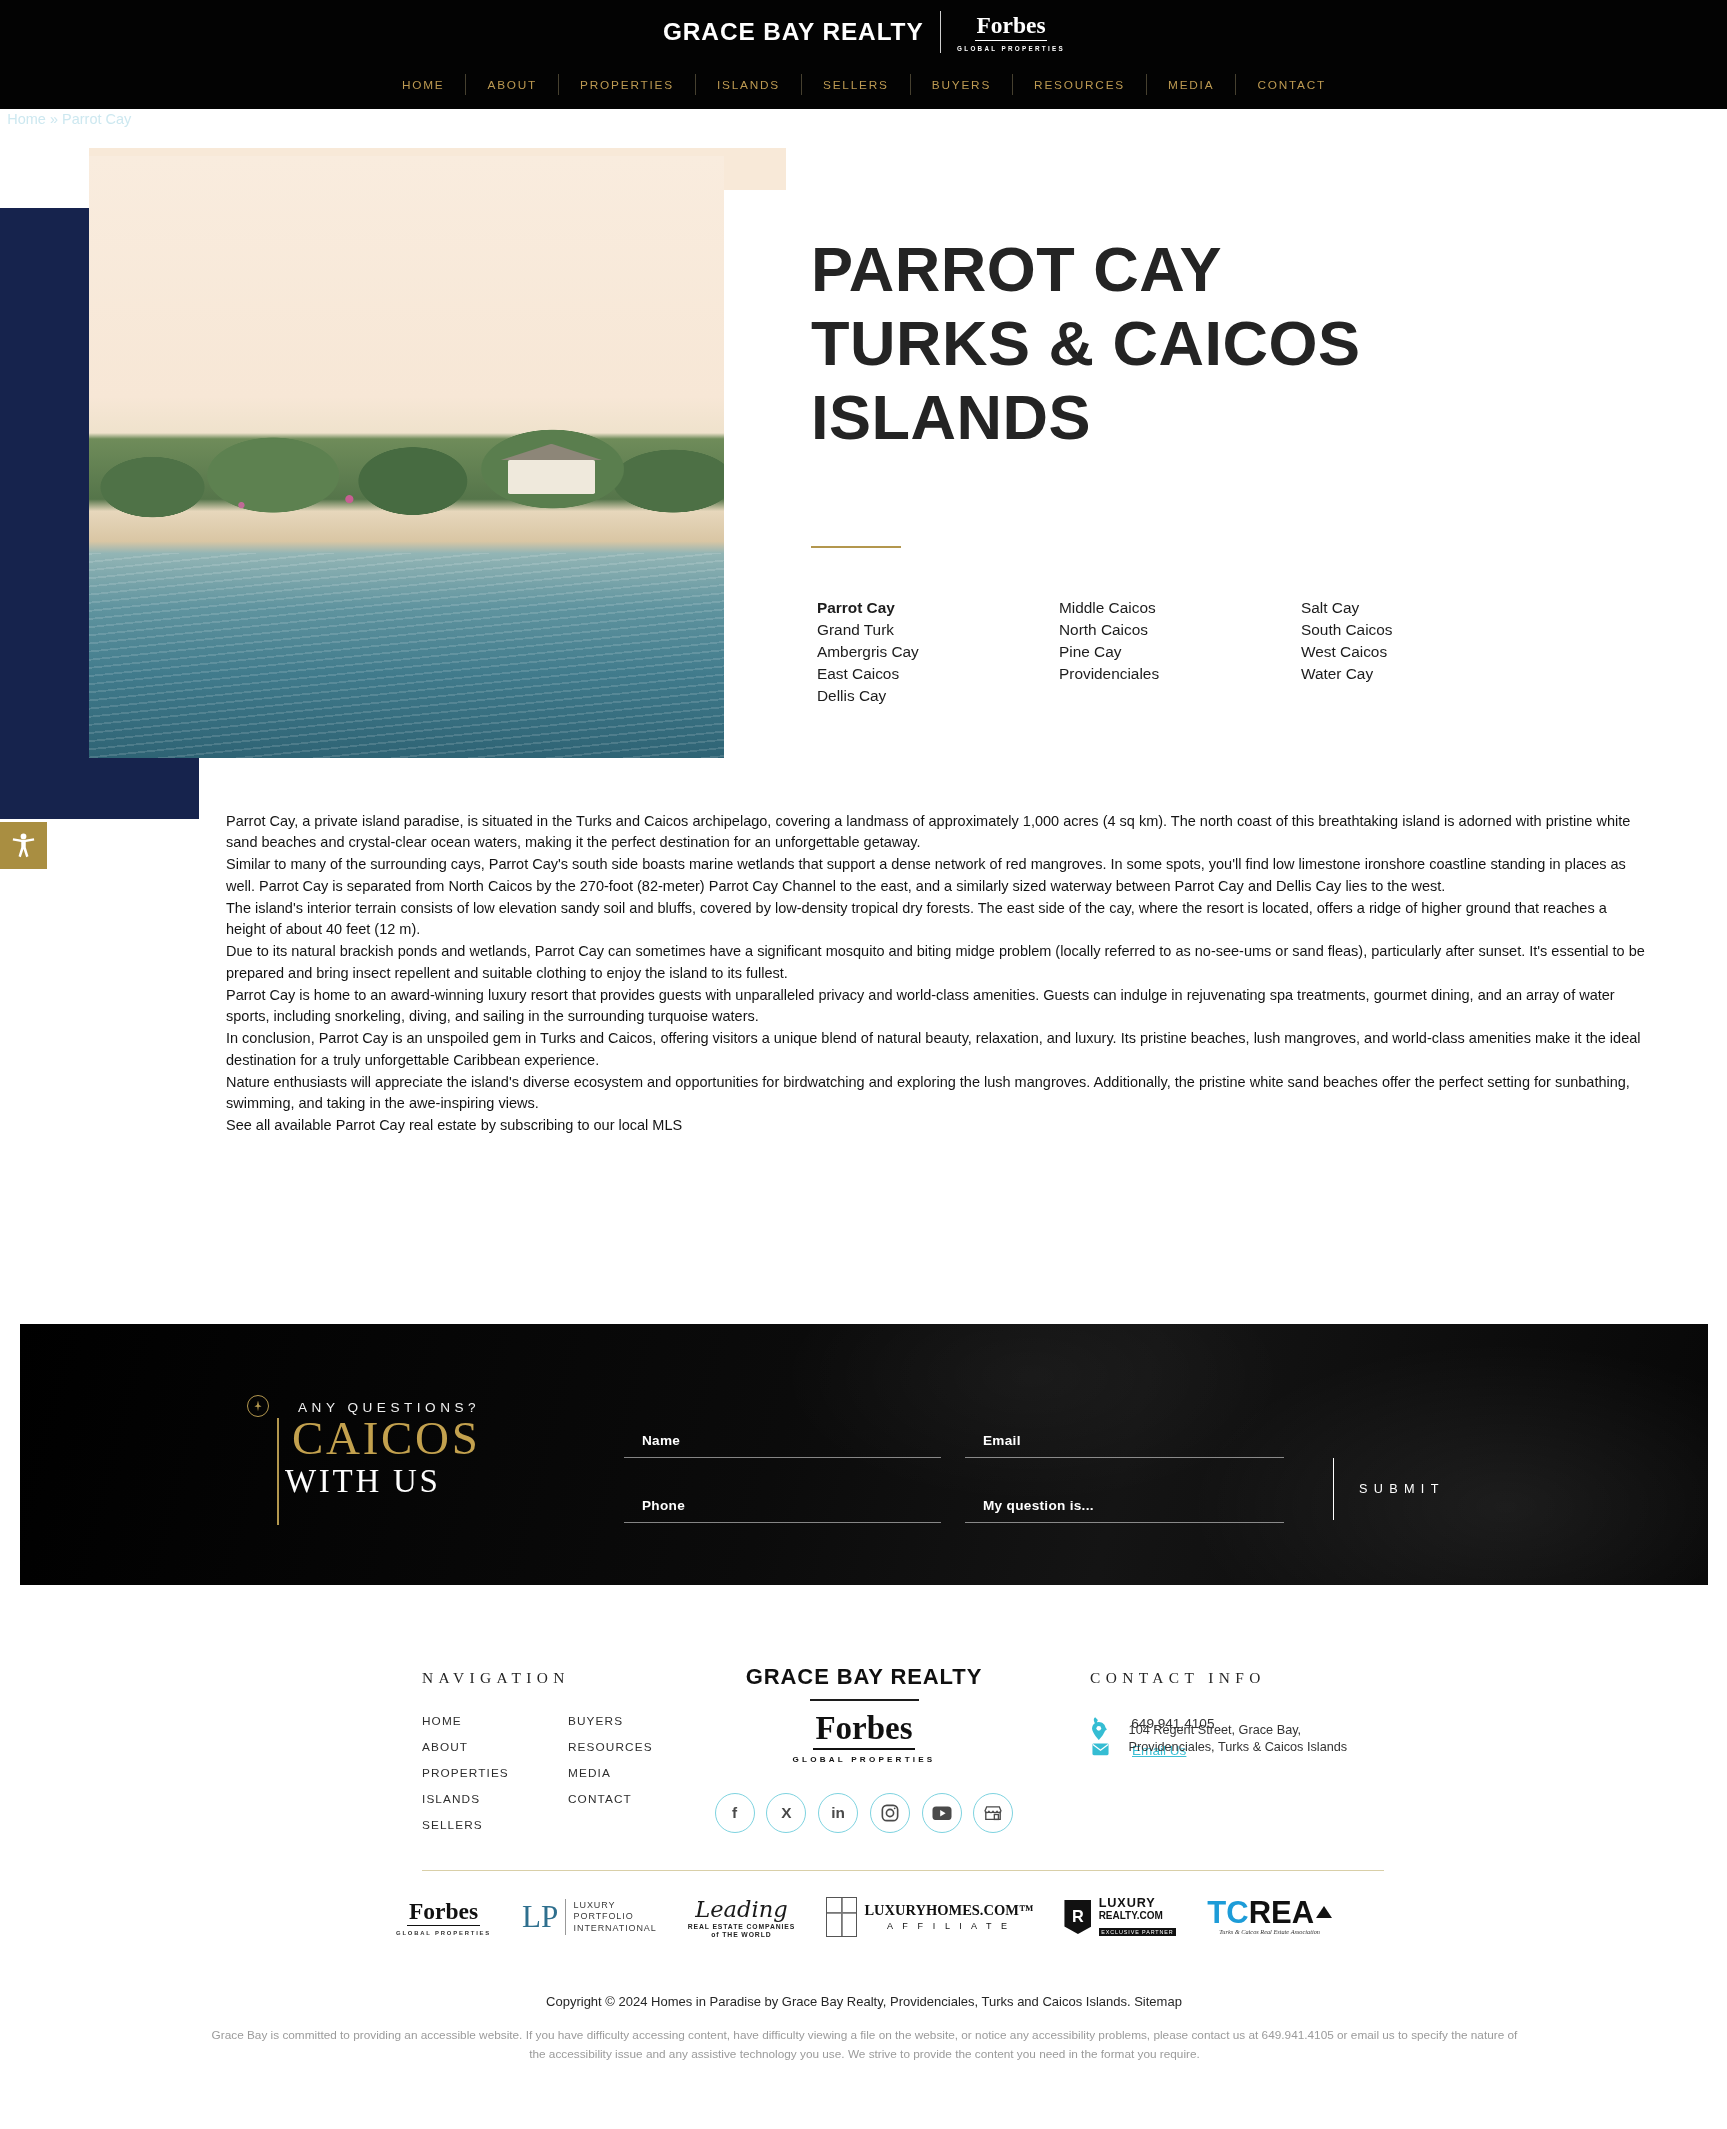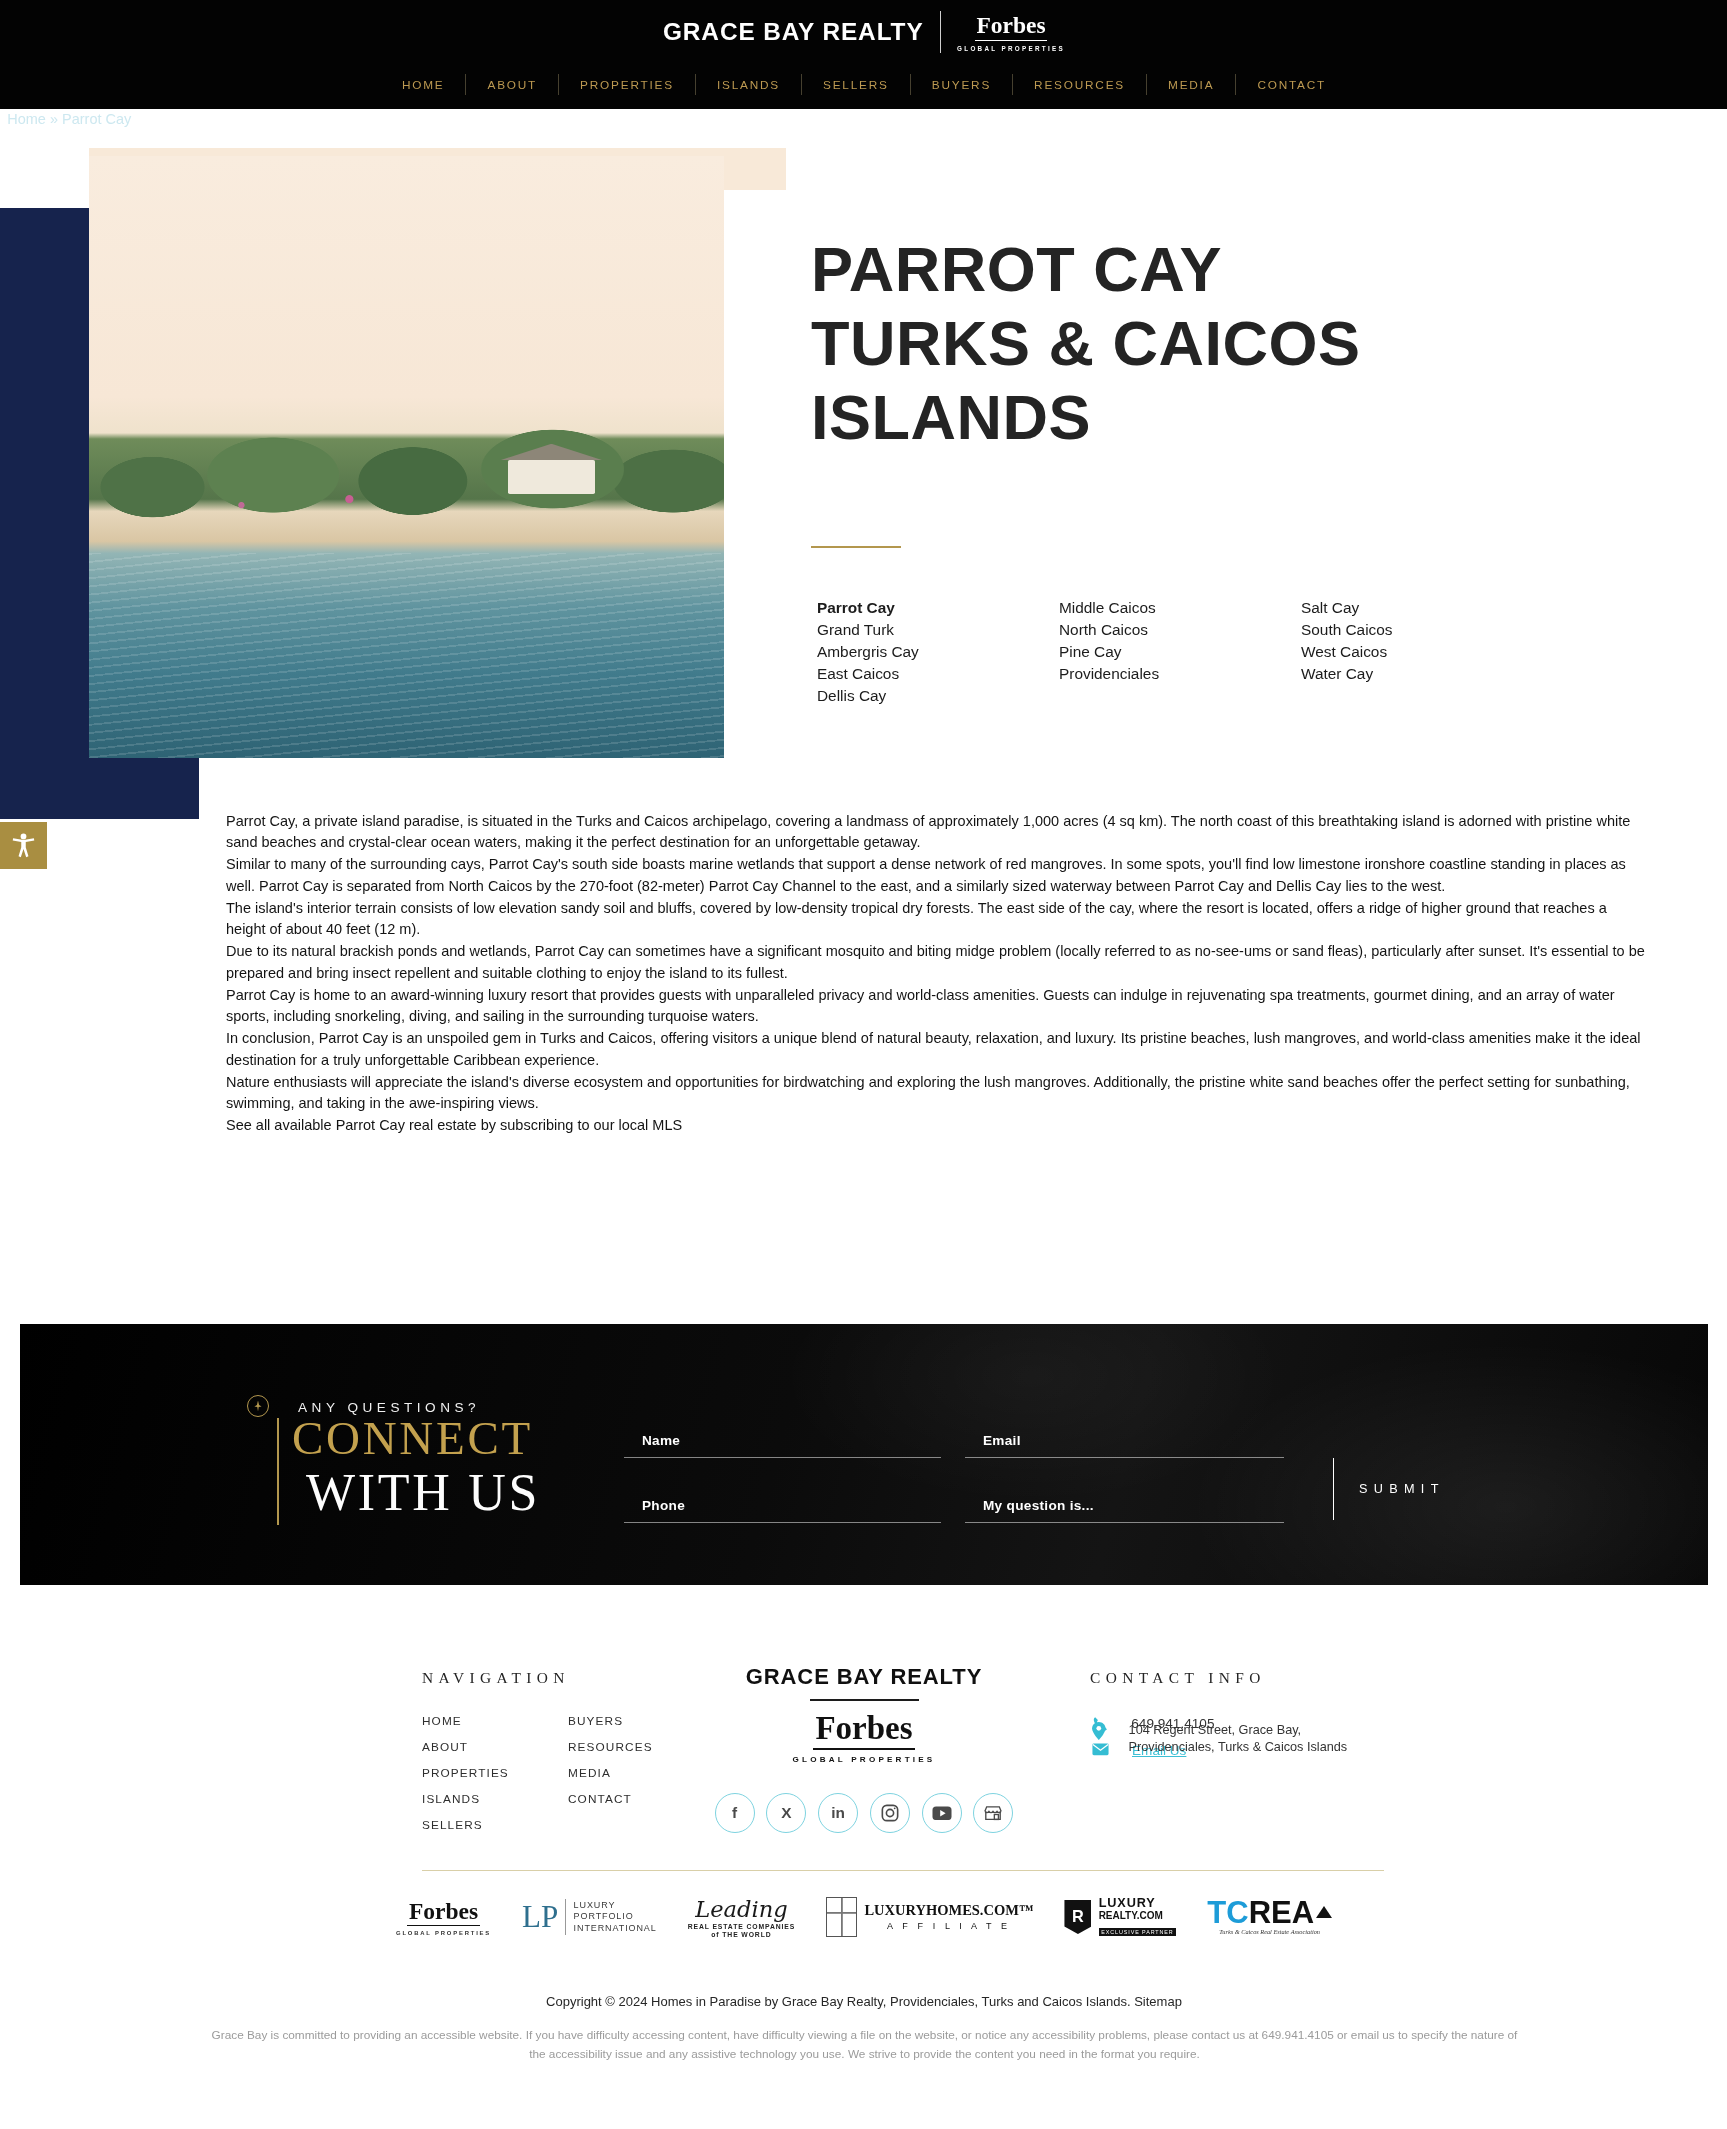--- a/index.html
+++ b/index.html
@@ -68,22 +68,22 @@
       radial-gradient(ellipse 452px 235px at 88% 70%, rgba(255,255,255,.07), transparent 70%),
       radial-gradient(ellipse 362px 181px at 60% 20%, rgba(255,255,255,.04), transparent 70%),
       linear-gradient(105deg,#000 0%,#0b0b0b 45%,#141414 65%,#070707 100%);}
   .cta-badge{position:absolute;left:227px;top:71px;width:22px;height:22px;border:0.9px solid #b3974e;border-radius:50%;
       display:flex;align-items:center;justify-content:center;}
   .cta-badge::after{content:"";width:7.2px;height:11px;background:#b3974e;clip-path:polygon(50% 0,65% 40%,100% 55%,60% 60%,50% 100%,40% 60%,0 55%,35% 40%);}
   .cta-vline{position:absolute;left:257px;top:94px;width:1.8px;height:107px;background:#b3974e;}
   .cta-eyebrow{position:absolute;left:278px;top:76px;color:#f0f0f0;font-size:13.6px;letter-spacing:4.5px;}
   .cta-connect{position:absolute;left:272px;top:87px;font-family:"Liberation Serif","DejaVu Serif",serif;
       font-size:47px;color:#c3a14e;letter-spacing:2.7px;}
-  .cta-withus{position:absolute;left:286px;top:139px;font-family:"Liberation Serif","DejaVu Serif",serif;
-      font-size:52px;color:#fdfdfd;letter-spacing:2.7px;}
+  .cta-withus{position:absolute;left:265px;top:139px;font-family:"Liberation Serif","DejaVu Serif",serif;
+      font-size:33px;color:#fdfdfd;letter-spacing:2.7px;}
   .cta input{position:absolute;height:51px;background:transparent;border:none;border-bottom:0.9px solid rgba(255,255,255,.5);
       color:#fff;font-size:13.6px;font-family:"Liberation Sans",sans-serif;padding:16.3px 0 0 18px;outline:none;}
   .cta input::placeholder{color:#fff;opacity:1;font-weight:bold;letter-spacing:0.3px;}
   .in-name{left:604px;top:83px;width:317px;}
   .in-phone{left:604px;top:148px;width:317px;}
   .in-email{left:945px;top:83px;width:319px;}
   .in-question{left:945px;top:148px;width:319px;}
   .cta-submit{position:absolute;left:1313px;top:134px;height:62px;display:flex;align-items:center;
       background:transparent;border:none;border-left:1.8px solid #fff;color:#fff;padding:0 0 0 25px;
       font-size:12.7px;letter-spacing:6.3px;cursor:pointer;font-family:"Liberation Sans",sans-serif;}
@@ -222,21 +222,21 @@
     <p>Parrot Cay is home to an award-winning luxury resort that provides guests with unparalleled privacy and world-class amenities. Guests can indulge in rejuvenating spa treatments, gourmet dining, and an array of water sports, including snorkeling, diving, and sailing in the surrounding turquoise waters.</p>
     <p>In conclusion, Parrot Cay is an unspoiled gem in Turks and Caicos, offering visitors a unique blend of natural beauty, relaxation, and luxury. Its pristine beaches, lush mangroves, and world-class amenities make it the ideal destination for a truly unforgettable Caribbean experience.</p>
     <p>Nature enthusiasts will appreciate the island's diverse ecosystem and opportunities for birdwatching and exploring the lush mangroves. Additionally, the pristine white sand beaches offer the perfect setting for sunbathing, swimming, and taking in the awe-inspiring views.</p>
     <p>See all available Parrot Cay real estate by subscribing to our local MLS</p>
   </div>
 
   <div class="abs cta">
     <div class="cta-badge"></div>
     <div class="cta-vline"></div>
     <div class="cta-eyebrow">ANY QUESTIONS?</div>
-    <div class="cta-connect">CONNECT</div>
+    <div class="cta-connect">CAICOS</div>
     <div class="cta-withus">WITH US</div>
     <input class="in-name" type="text" placeholder="Name" style="">
     <input class="in-phone" type="text" placeholder="Phone" style="">
     <input class="in-email" type="text" placeholder="Email" style="">
     <input class="in-question" type="text" placeholder="My question is..." style="">
     <button class="cta-submit">SUBMIT</button>
   </div>
 
   <div class="abs serif-head fnav-head">NAVIGATION</div>
   <div class="abs fnav fnav-col1">

